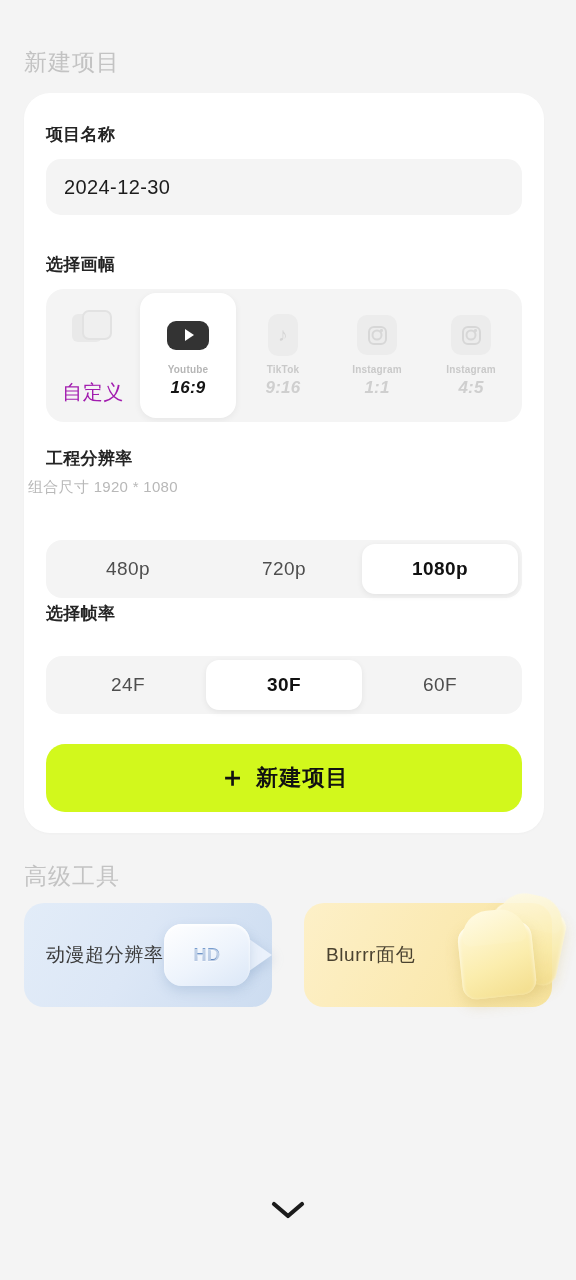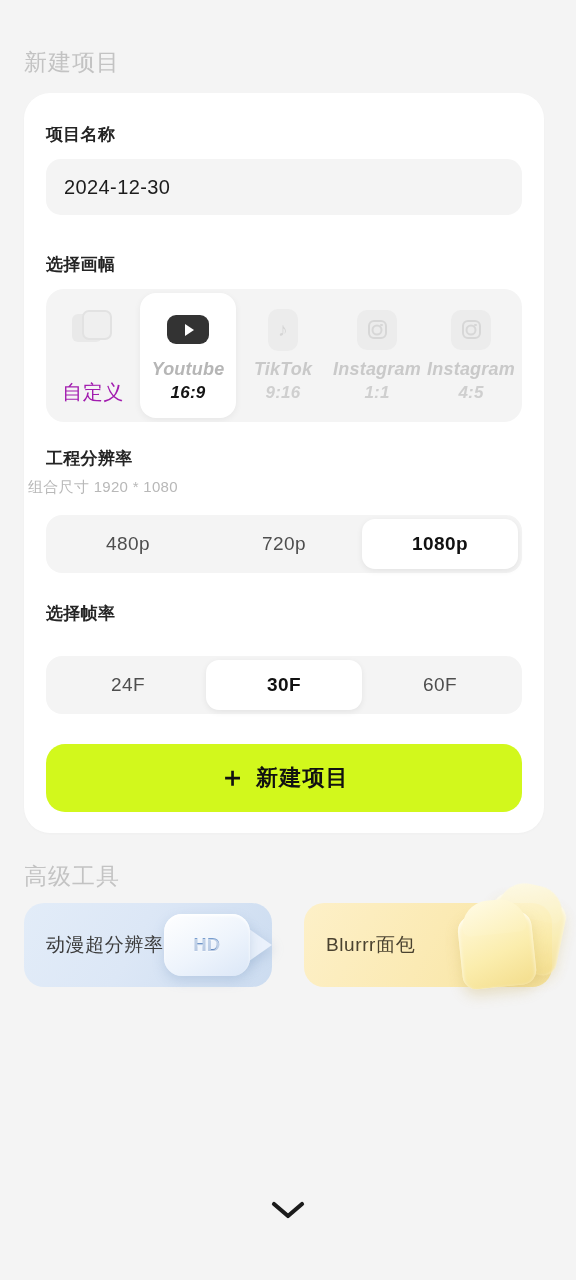--- a/index.html
+++ b/index.html
@@ -185,22 +185,21 @@
   .icon-ig::before {
     content: "";
     position: absolute;
     right: 1.5px; top: 1.5px;
     width: 2.6px; height: 2.6px;
     background: #d7d7d7;
     border-radius: 50%;
   }
 
   .ratio-brand {
-    font-size: 18px;
-    font-style: italic;
+    font-size: 10px;
     font-weight: 600;
     color: #c9c9c9;
     letter-spacing: 0.2px;
     line-height: 1.3;
   }
   .ratio-brand.active { color: #b6b6b6; }
 
   .ratio-value {
     font-size: 17px;
     font-style: italic;
@@ -226,21 +225,21 @@
     position: absolute;
     left: 22px;
     width: 476px;
     height: 58px;
     background: #f4f4f4;
     border-radius: 16px;
     display: flex;
     align-items: center;
     padding: 4px;
   }
-  #segmented-resolution { top: 422px; align-items: flex-end; }
+  #segmented-resolution { top: 447px; align-items: flex-end; }
   #segmented-framerate  { top: 563px; }
 
   .seg-item {
     flex: 1 1 0;
     height: 50px;
     display: flex;
     align-items: center;
     justify-content: center;
     font-size: 19px;
     color: #4e4e4e;
@@ -285,21 +284,21 @@
     font-size: 22px;
     font-weight: 700;
     color: #111111;
     letter-spacing: 1.2px;
   }
 
   
   .tool-card {
     position: absolute;
     width: 248px;
-    height: 84px;
+    height: 104px;
     border-radius: 20px;
     overflow: visible;
     text-align: center;
   }
 
   #tool-card-anime {
     left: 24px;
     top: 903px;
     background: linear-gradient(118deg, #e2ecf8 0%, #dce7f6 45%, #ccdcf0 100%);
   }

